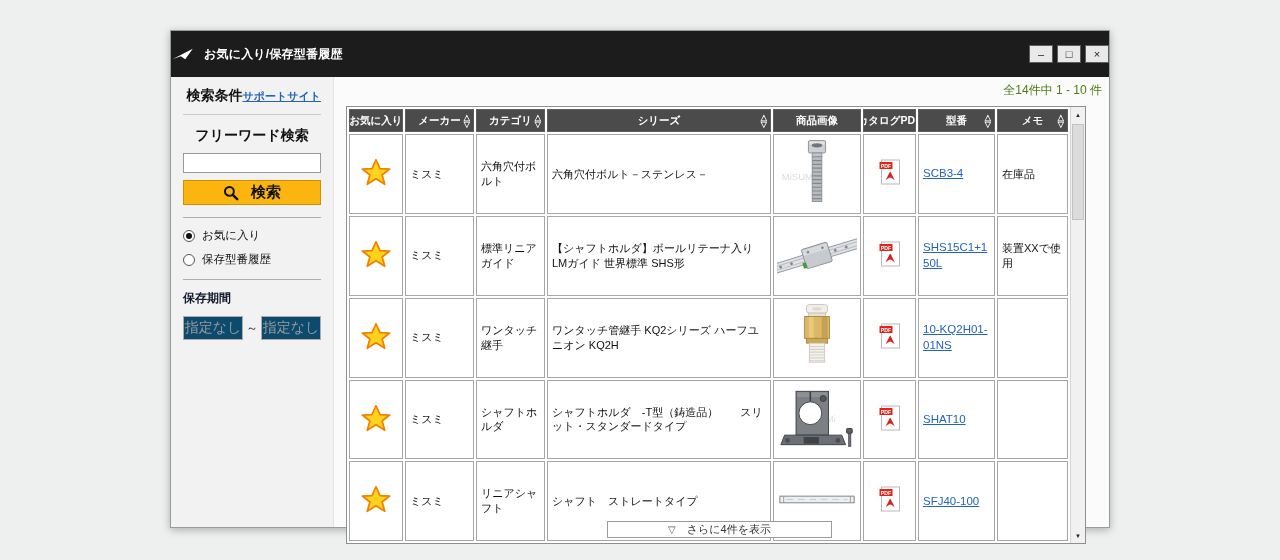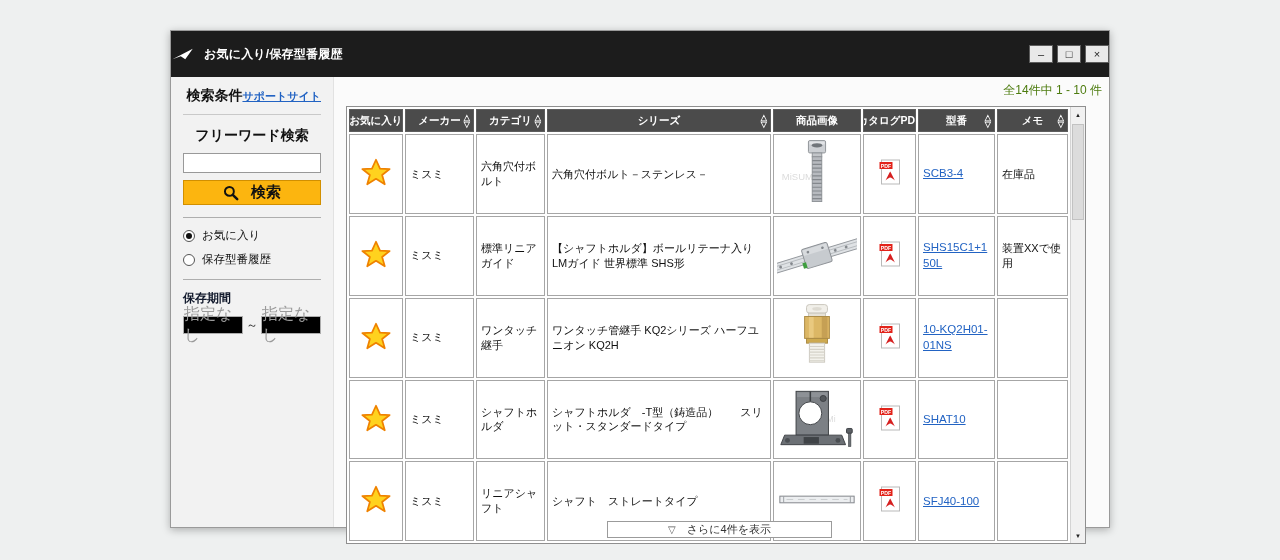--- a/index.html
+++ b/index.html
@@ -58,22 +58,22 @@
     position:relative; flex:0 0 auto;
   }
   .radio.checked::after {
     content:""; position:absolute; left:2px; top:2px; width:6px; height:6px;
     border-radius:50%; background:#111;
   }
   .radio-label { font-size:11.5px; color:#111; }
   .period-label { font-size:12px; font-weight:bold; color:#0f172a; display:block; margin-bottom:9px; }
   .period-row { display:flex; align-items:center; gap:3px; }
   .date-box {
-    width:61px; height:18px; border:1px solid #adadad; background:#000000;
-    color:#9a9a9a; font-size:16px; display:flex; align-items:center; justify-content:center;
+    width:61px; height:24px; border:1px solid #adadad; background:#0c4a6e;
+    color:#9a9a9a; font-size:14px; display:flex; align-items:center; justify-content:center;
     cursor:pointer;
   }
   .tilde { font-size:12px; color:#333; }
   
   .main { position:relative; flex:1; background:#fbfbfb; }
   .count { position:absolute; top:5px; right:7px; font-size:12px; color:#4d7c0f; }
   .table-outer {
     position:absolute; left:12px; top:29px; width:740px;
     border:1px solid #8f8f8f; background:#fff; display:flex;
   }

